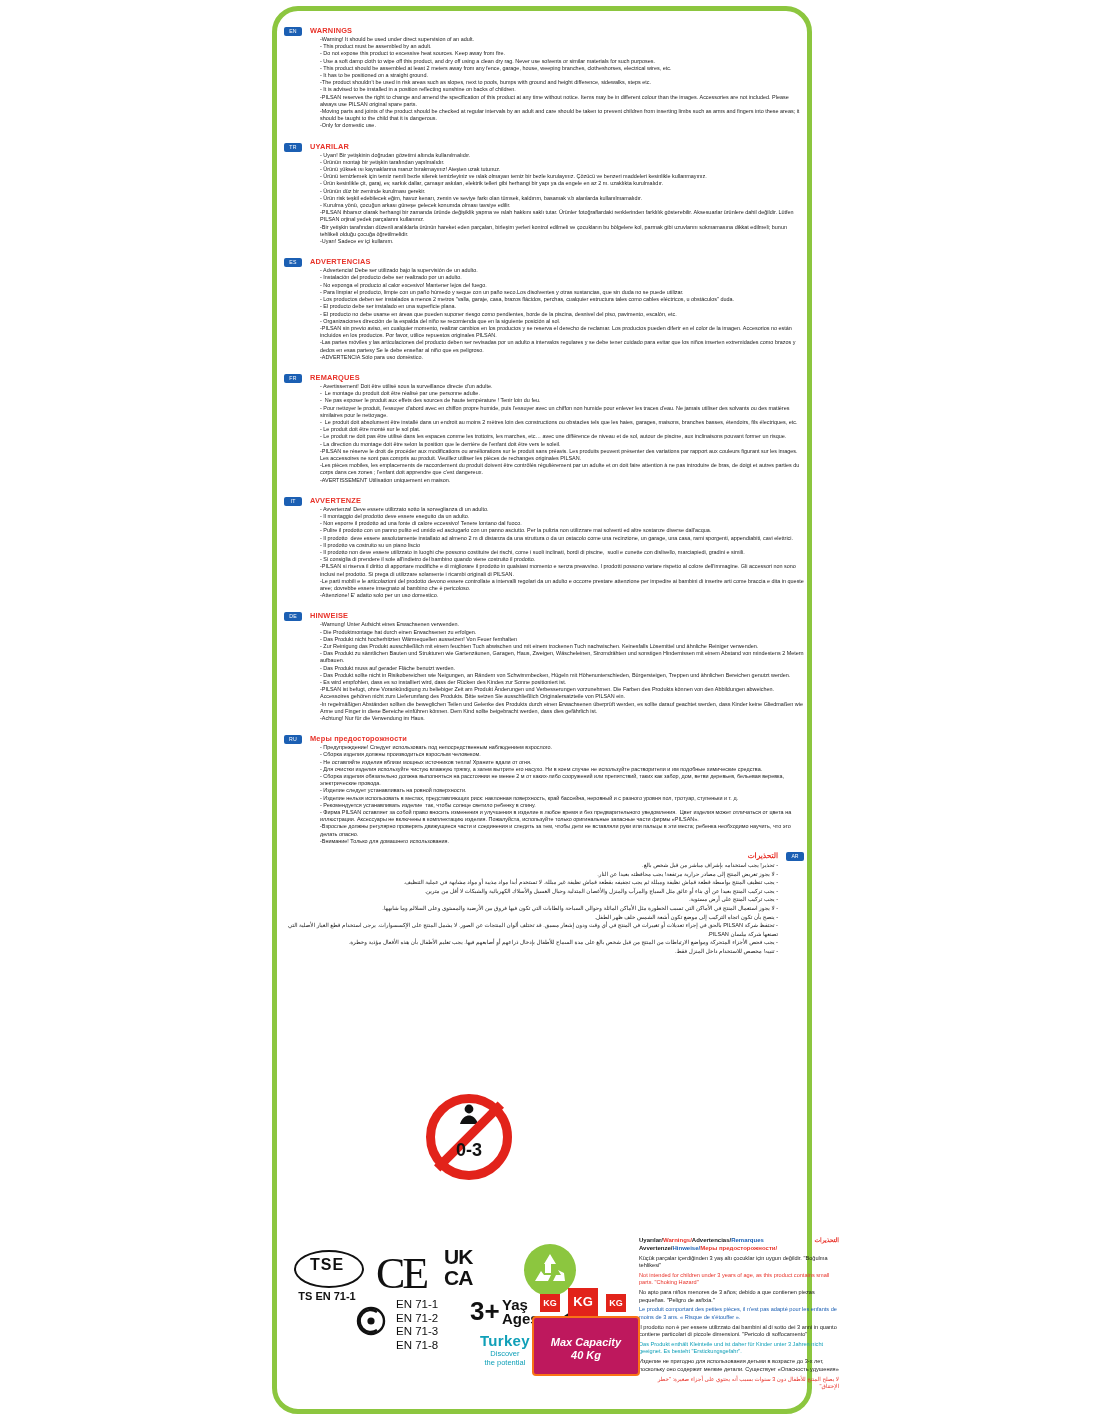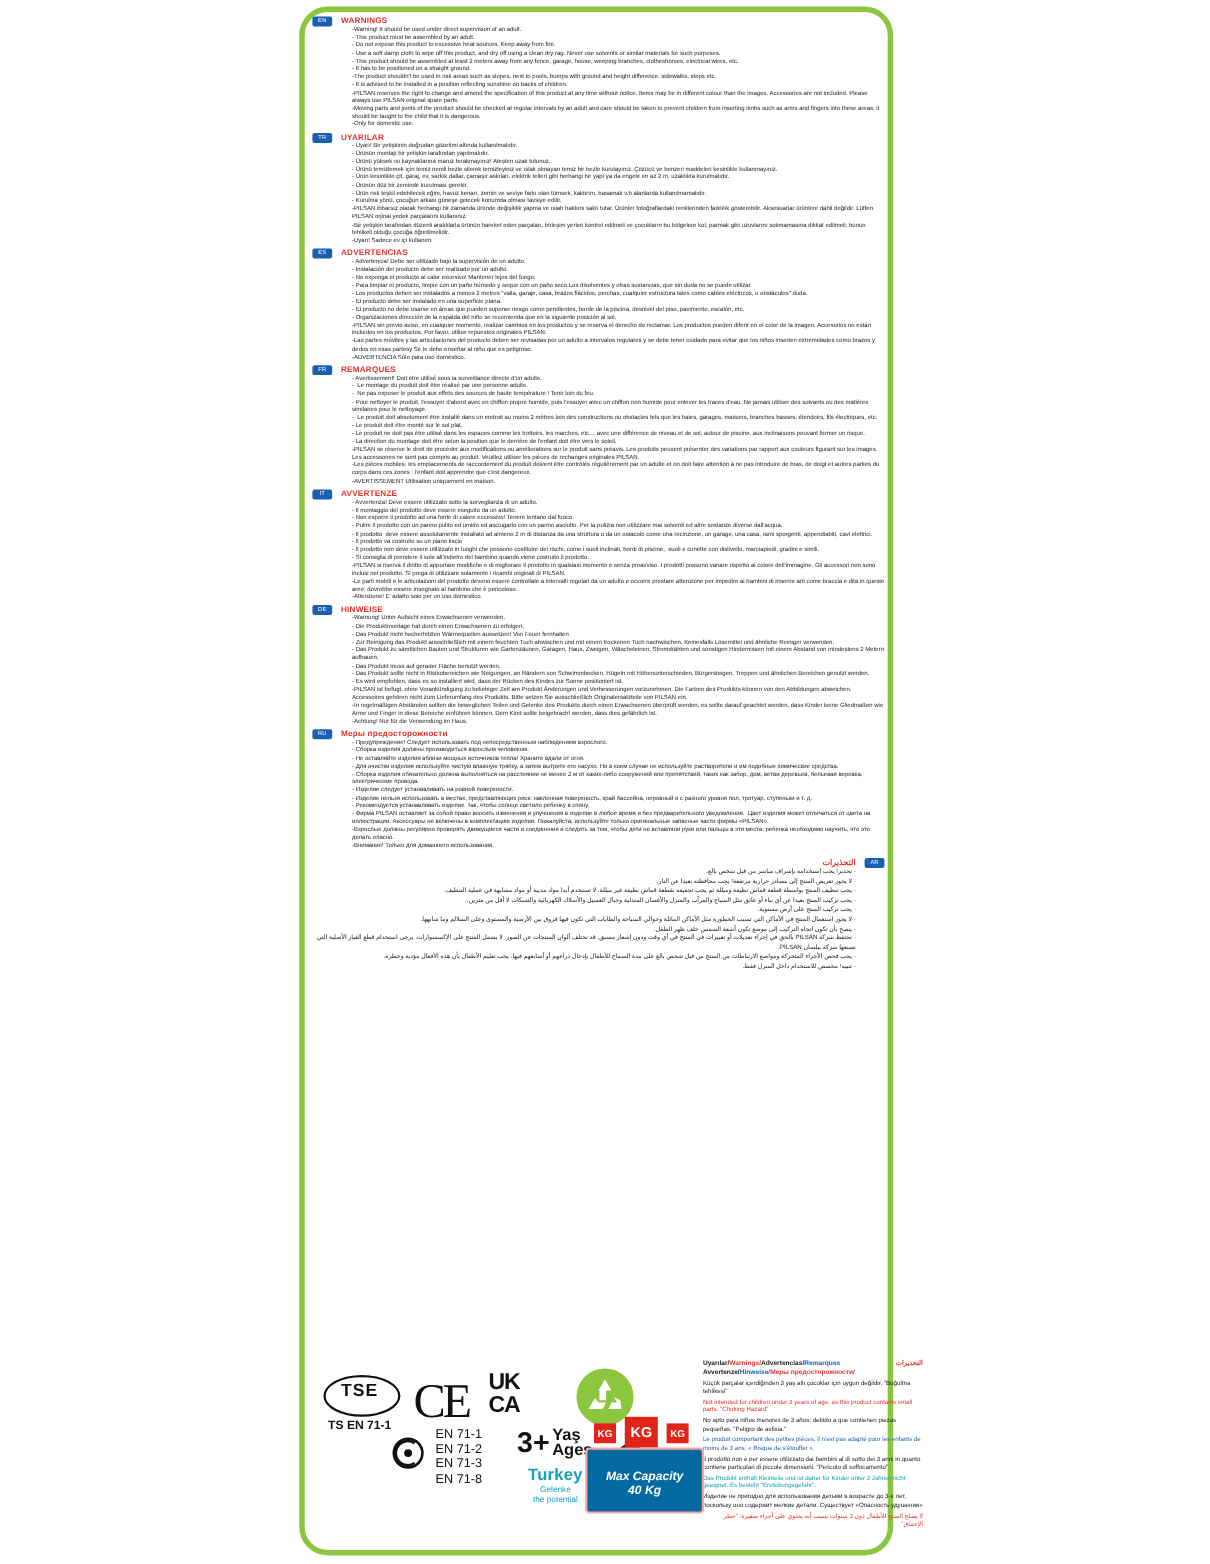--- a/index.html
+++ b/index.html
@@ -3,21 +3,21 @@
 <meta charset="utf-8">
 <style>
   html,body{margin:0;padding:0;background:#ffffff;}
   body{width:1100px;height:1422px;font-family:"Liberation Sans",sans-serif;}
   .page{position:relative;width:1100px;height:1422px;overflow:hidden;background:#fff;}
   .frame{position:absolute;left:272px;top:6px;width:540px;height:1408px;border:5px solid #8cc63f;border-radius:26px;background:#fff;box-sizing:border-box;}
   .content{position:absolute;left:284px;top:14px;width:520px;height:1396px;}
 
   .lang-block{position:relative;margin:0 0 2px 0;padding-left:26px;}
   .lang-tag{position:absolute;left:0;top:1px;width:18px;height:9px;border-radius:2px;background:#1b5fb3;color:#fff;font-size:5.2px;line-height:9px;text-align:center;letter-spacing:.2px;}
-  .lang-title{color:#e8332a;font-size:7.4px;font-weight:bold;margin:0 0 1px 0;letter-spacing:.2px;}
+  .lang-title{color:#e8332a;font-size:7.4px;font-weight:bold;margin:12px 0 1px 0;letter-spacing:.2px;}
   .lang-body{color:#1a1a1a;font-size:5.45px;line-height:7.2px;white-space:pre-wrap;padding-left:10px;}
 
   .ar-block{position:relative;margin-top:6px;padding-right:26px;direction:rtl;text-align:right;}
   .ar-tag{position:absolute;right:0;top:1px;width:18px;height:9px;border-radius:2px;background:#1b5fb3;color:#fff;font-size:5.2px;line-height:9px;text-align:center;}
   .ar-title{color:#e8332a;font-size:7.4px;font-weight:bold;margin:0 0 1px 0;}
   .ar-body{color:#1a1a1a;font-size:5.6px;line-height:8.6px;white-space:pre-wrap;}
 
   
   .bottom{position:absolute;left:284px;top:1070px;width:520px;height:340px;}
 
@@ -59,21 +59,21 @@
   .wheel{position:absolute;left:72px;top:56px;width:30px;height:30px;}
   .ens{position:absolute;left:112px;top:48px;font-size:11.5px;font-weight:normal;color:#111;line-height:13.5px;}
   .ages{position:absolute;left:186px;top:46px;}
   .ages .plus{font-size:26px;font-weight:bold;color:#111;}
   .ages .yas{position:absolute;left:32px;top:2px;font-size:15px;font-weight:bold;color:#111;line-height:14px;}
   .figure{position:absolute;left:90px;top:2px;}
   .turkey{position:absolute;left:196px;top:82px;text-align:center;}
   .turkey .tk{font-size:15px;font-weight:bold;color:#10a0b8;letter-spacing:.3px;}
   .turkey .dv{font-size:7.5px;color:#10a0b8;line-height:9px;}
 
-  .maxcap{position:absolute;left:248px;top:66px;width:104px;height:56px;background:#0369a1;border:2px solid #fca5a5;border-radius:4px;}
+  .maxcap{position:absolute;left:248px;top:66px;width:104px;height:56px;background:#be185d;border:2px solid #f97316;border-radius:4px;}
   .maxcap .txt{position:absolute;left:0;top:18px;width:104px;text-align:center;color:#fff;font-size:11px;font-weight:bold;font-style:italic;line-height:13px;}
   .kgs{position:absolute;left:250px;top:36px;width:100px;height:34px;}
   .kgbox{position:absolute;width:20px;height:18px;background:#e2231a;color:#fff;font-size:9px;font-weight:bold;text-align:center;line-height:18px;}
   .kgbig{position:absolute;left:34px;top:2px;width:30px;height:28px;background:#e2231a;color:#fff;font-size:13px;font-weight:bold;text-align:center;line-height:28px;}
 </style>
 </head>
 <body>
 
 <div class="page">
   <div class="frame"></div>
@@ -204,20 +204,29 @@
 - ينصح بأن تكون اتجاه التركيب إلى موضع تكون أشعة الشمس خلف ظهر الطفل.
 - تحتفظ شركة PILSAN بالحق في إجراء تعديلات أو تغييرات في المنتج في أي وقت ودون إشعار مسبق. قد تختلف ألوان المنتجات عن الصور. لا يشمل المنتج على الإكسسوارات. يرجى استخدام قطع الغيار الأصلية التي تصنعها شركة بيلسان PILSAN.
 - يجب فحص الأجزاء المتحركة ومواضع الارتباطات من المنتج من قبل شخص بالغ على مدة السماح للأطفال بإدخال ذراعهم أو أصابعهم فيها. يجب تعليم الأطفال بأن هذه الأفعال مؤذية وخطرة.
 - تنبيه! مخصص للاستخدام داخل المنزل فقط.</div>
     </div>
 
   </div>
 
   <div class="bottom">
 
+    <div class="nosign">
+      <div class="circle"></div>
+      <svg class="baby" viewBox="0 0 26 22">
+        <circle cx="13" cy="6" r="4.4" fill="#111"></circle>
+        <path d="M4 21c1.5-6 6-8.5 9-8.5s7.5 2.5 9 8.5z" fill="#111"></path>
+      </svg>
+      <div class="bar"></div>
+      <div class="age">0-3</div>
+    </div>
 
     <div class="warnbox">
       <div class="warn-head">
         <span class="warn-rtl">التحذيرات</span>
         <span class="t">Uyarılar/</span><span class="r">Warnings/</span><span class="t">Advertencias/</span><span class="b">Remarques</span><br>
         <span class="t">Avvertenze/</span><span class="b">Hinweise/</span><span class="r">Меры предосторожности/</span>
       </div>
       <div class="warn-item w-tr">Küçük parçalar içerdiğinden 3 yaş altı çocuklar
 için uygun değildir. "Boğulma tehlikesi"</div>
       <div class="warn-item w-en">Not intended for children under 3 years of age,
@@ -281,21 +290,21 @@
           <div>Ages</div>
         </div>
         <svg class="figure" width="26" height="38" viewBox="0 0 26 38">
           <circle cx="13" cy="6" r="5" fill="#111"></circle>
           <path d="M13 12 L22 18 L20 22 L15 19 L15 24 L21 36 L17 38 L13 28 L9 38 L5 36 L11 24 L11 19 L6 22 L4 18 Z" fill="#111"></path>
         </svg>
       </div>
 
       <div class="turkey">
         <div class="tk">Turkey</div>
-        <div class="dv">Gelenke</div>
+        <div class="dv">Discover</div>
         <div class="dv">the potential</div>
       </div>
 
       <div class="kgs">
         <div class="kgbox" style="left:6px;top:8px;">KG</div>
         <div class="kgbig">KG</div>
         <div class="kgbox" style="left:72px;top:8px;">KG</div>
       </div>
 
       <div class="maxcap">

